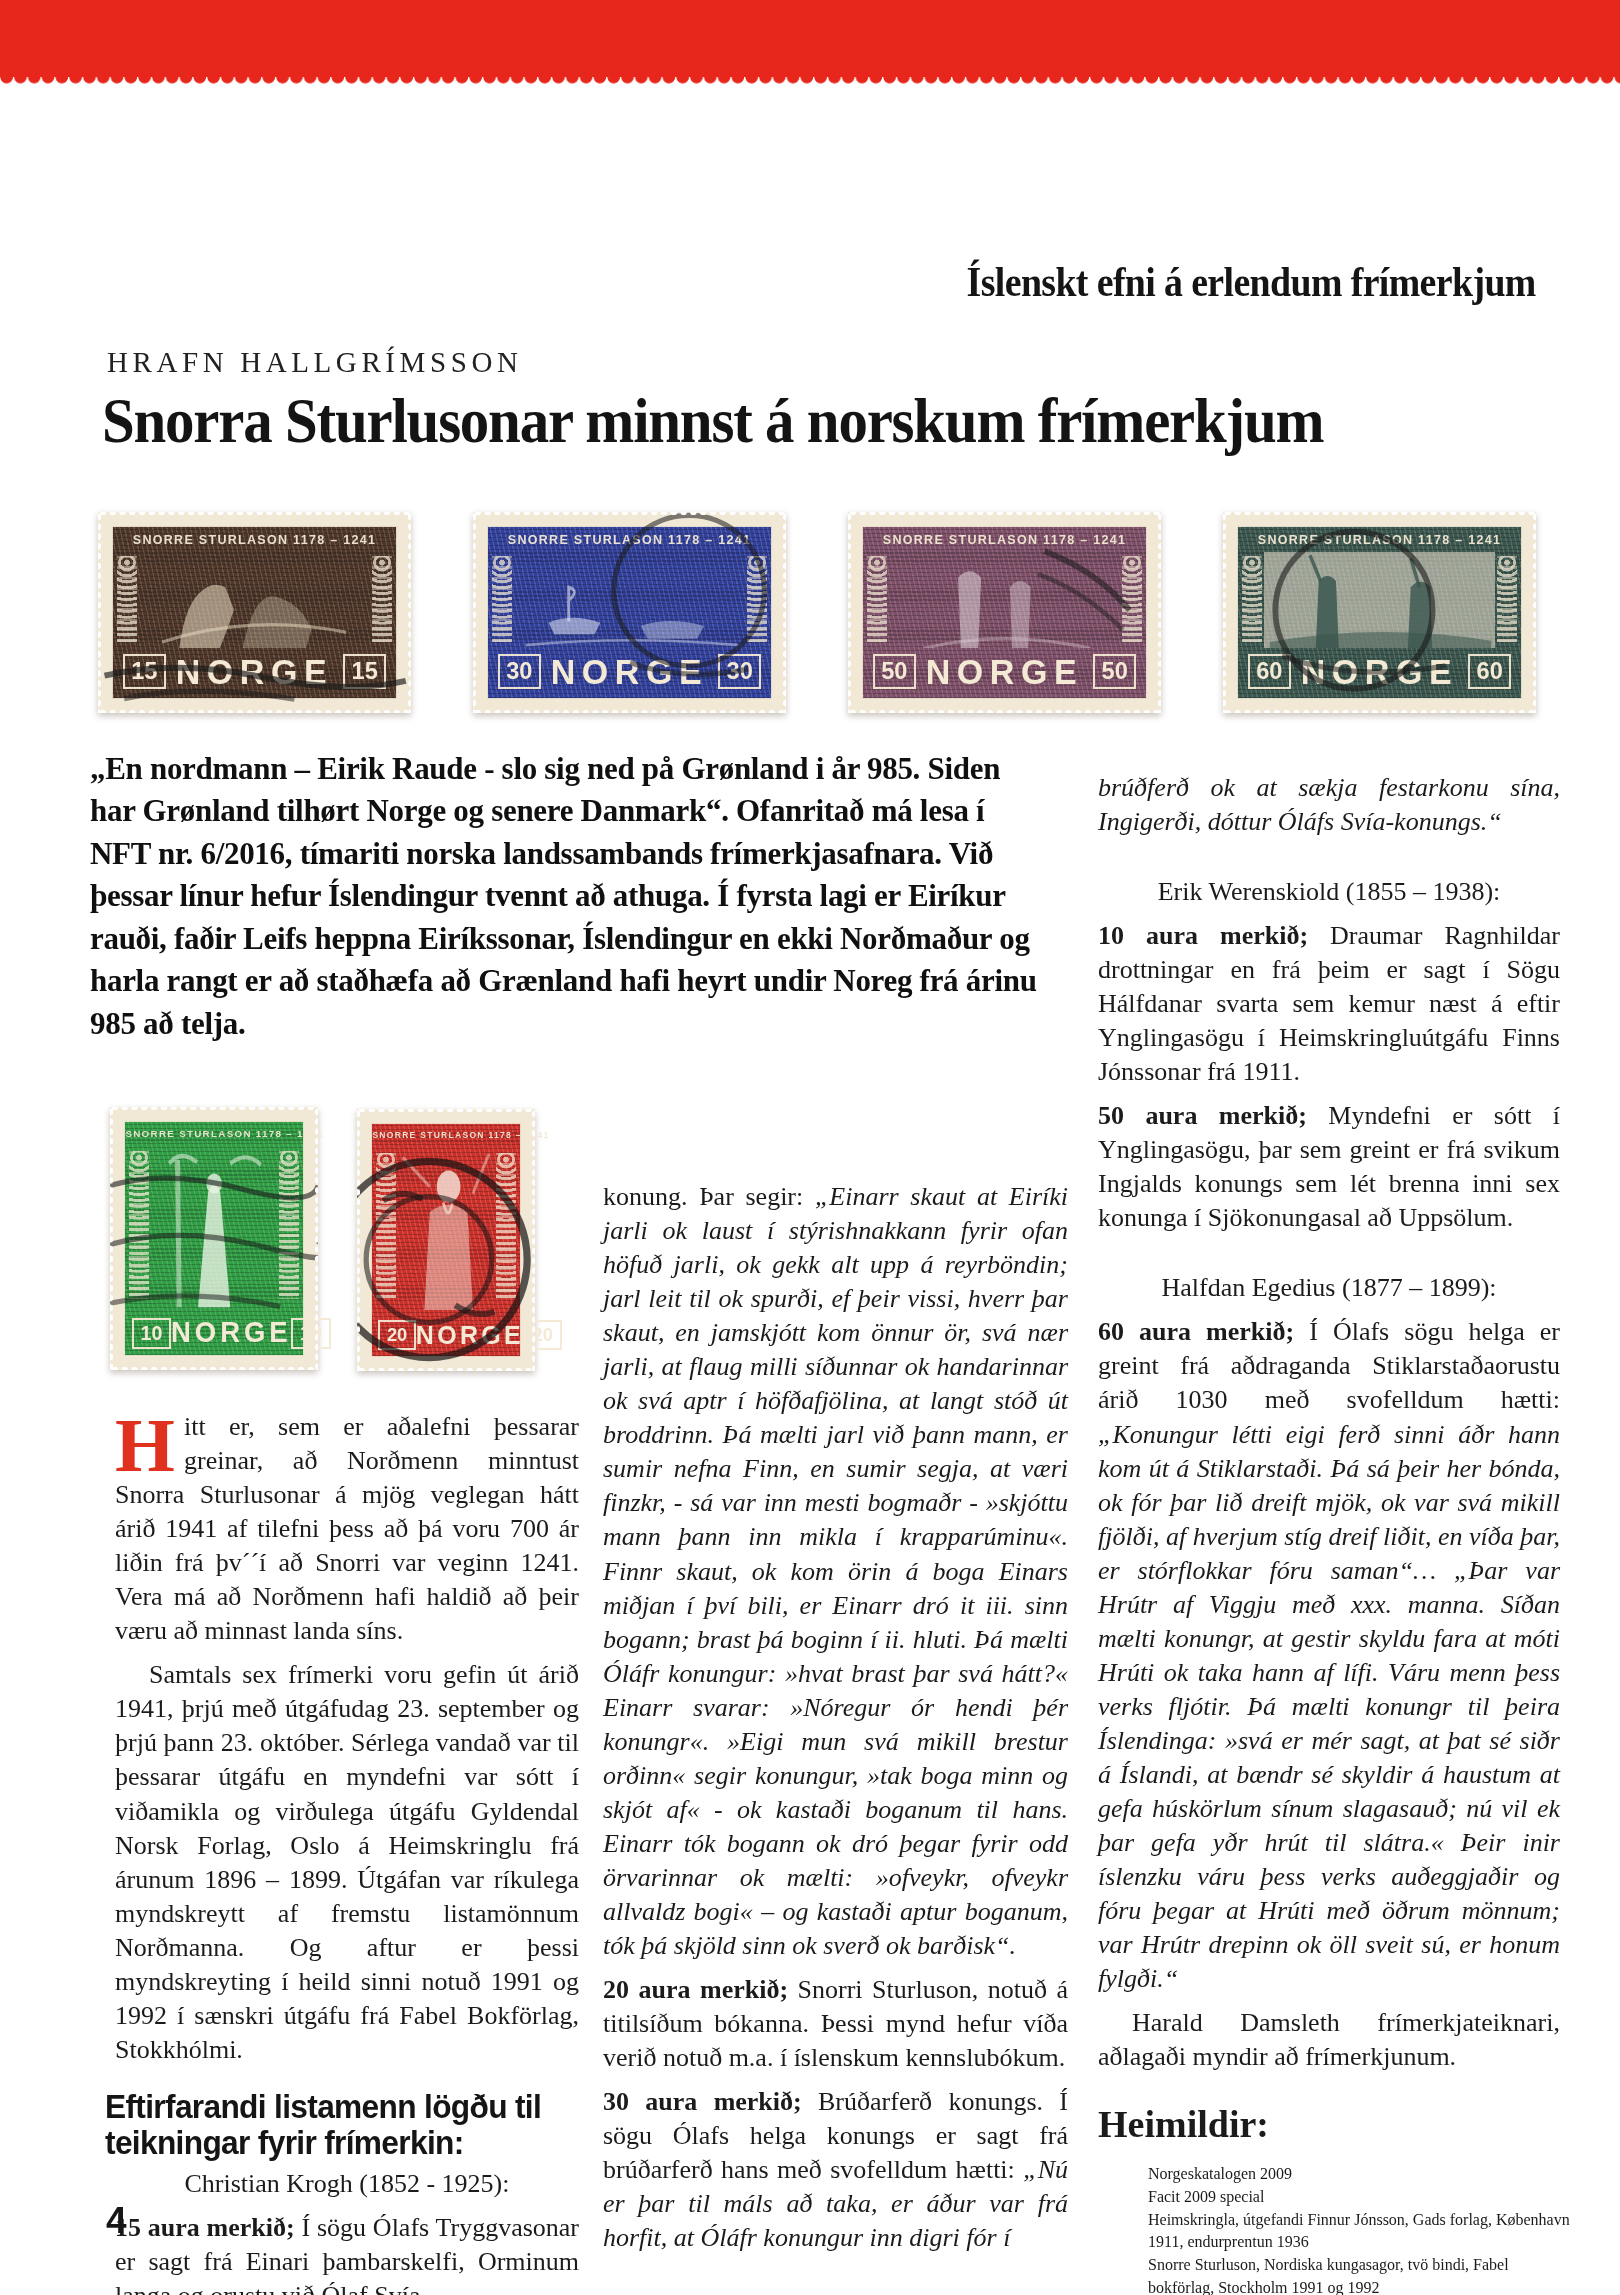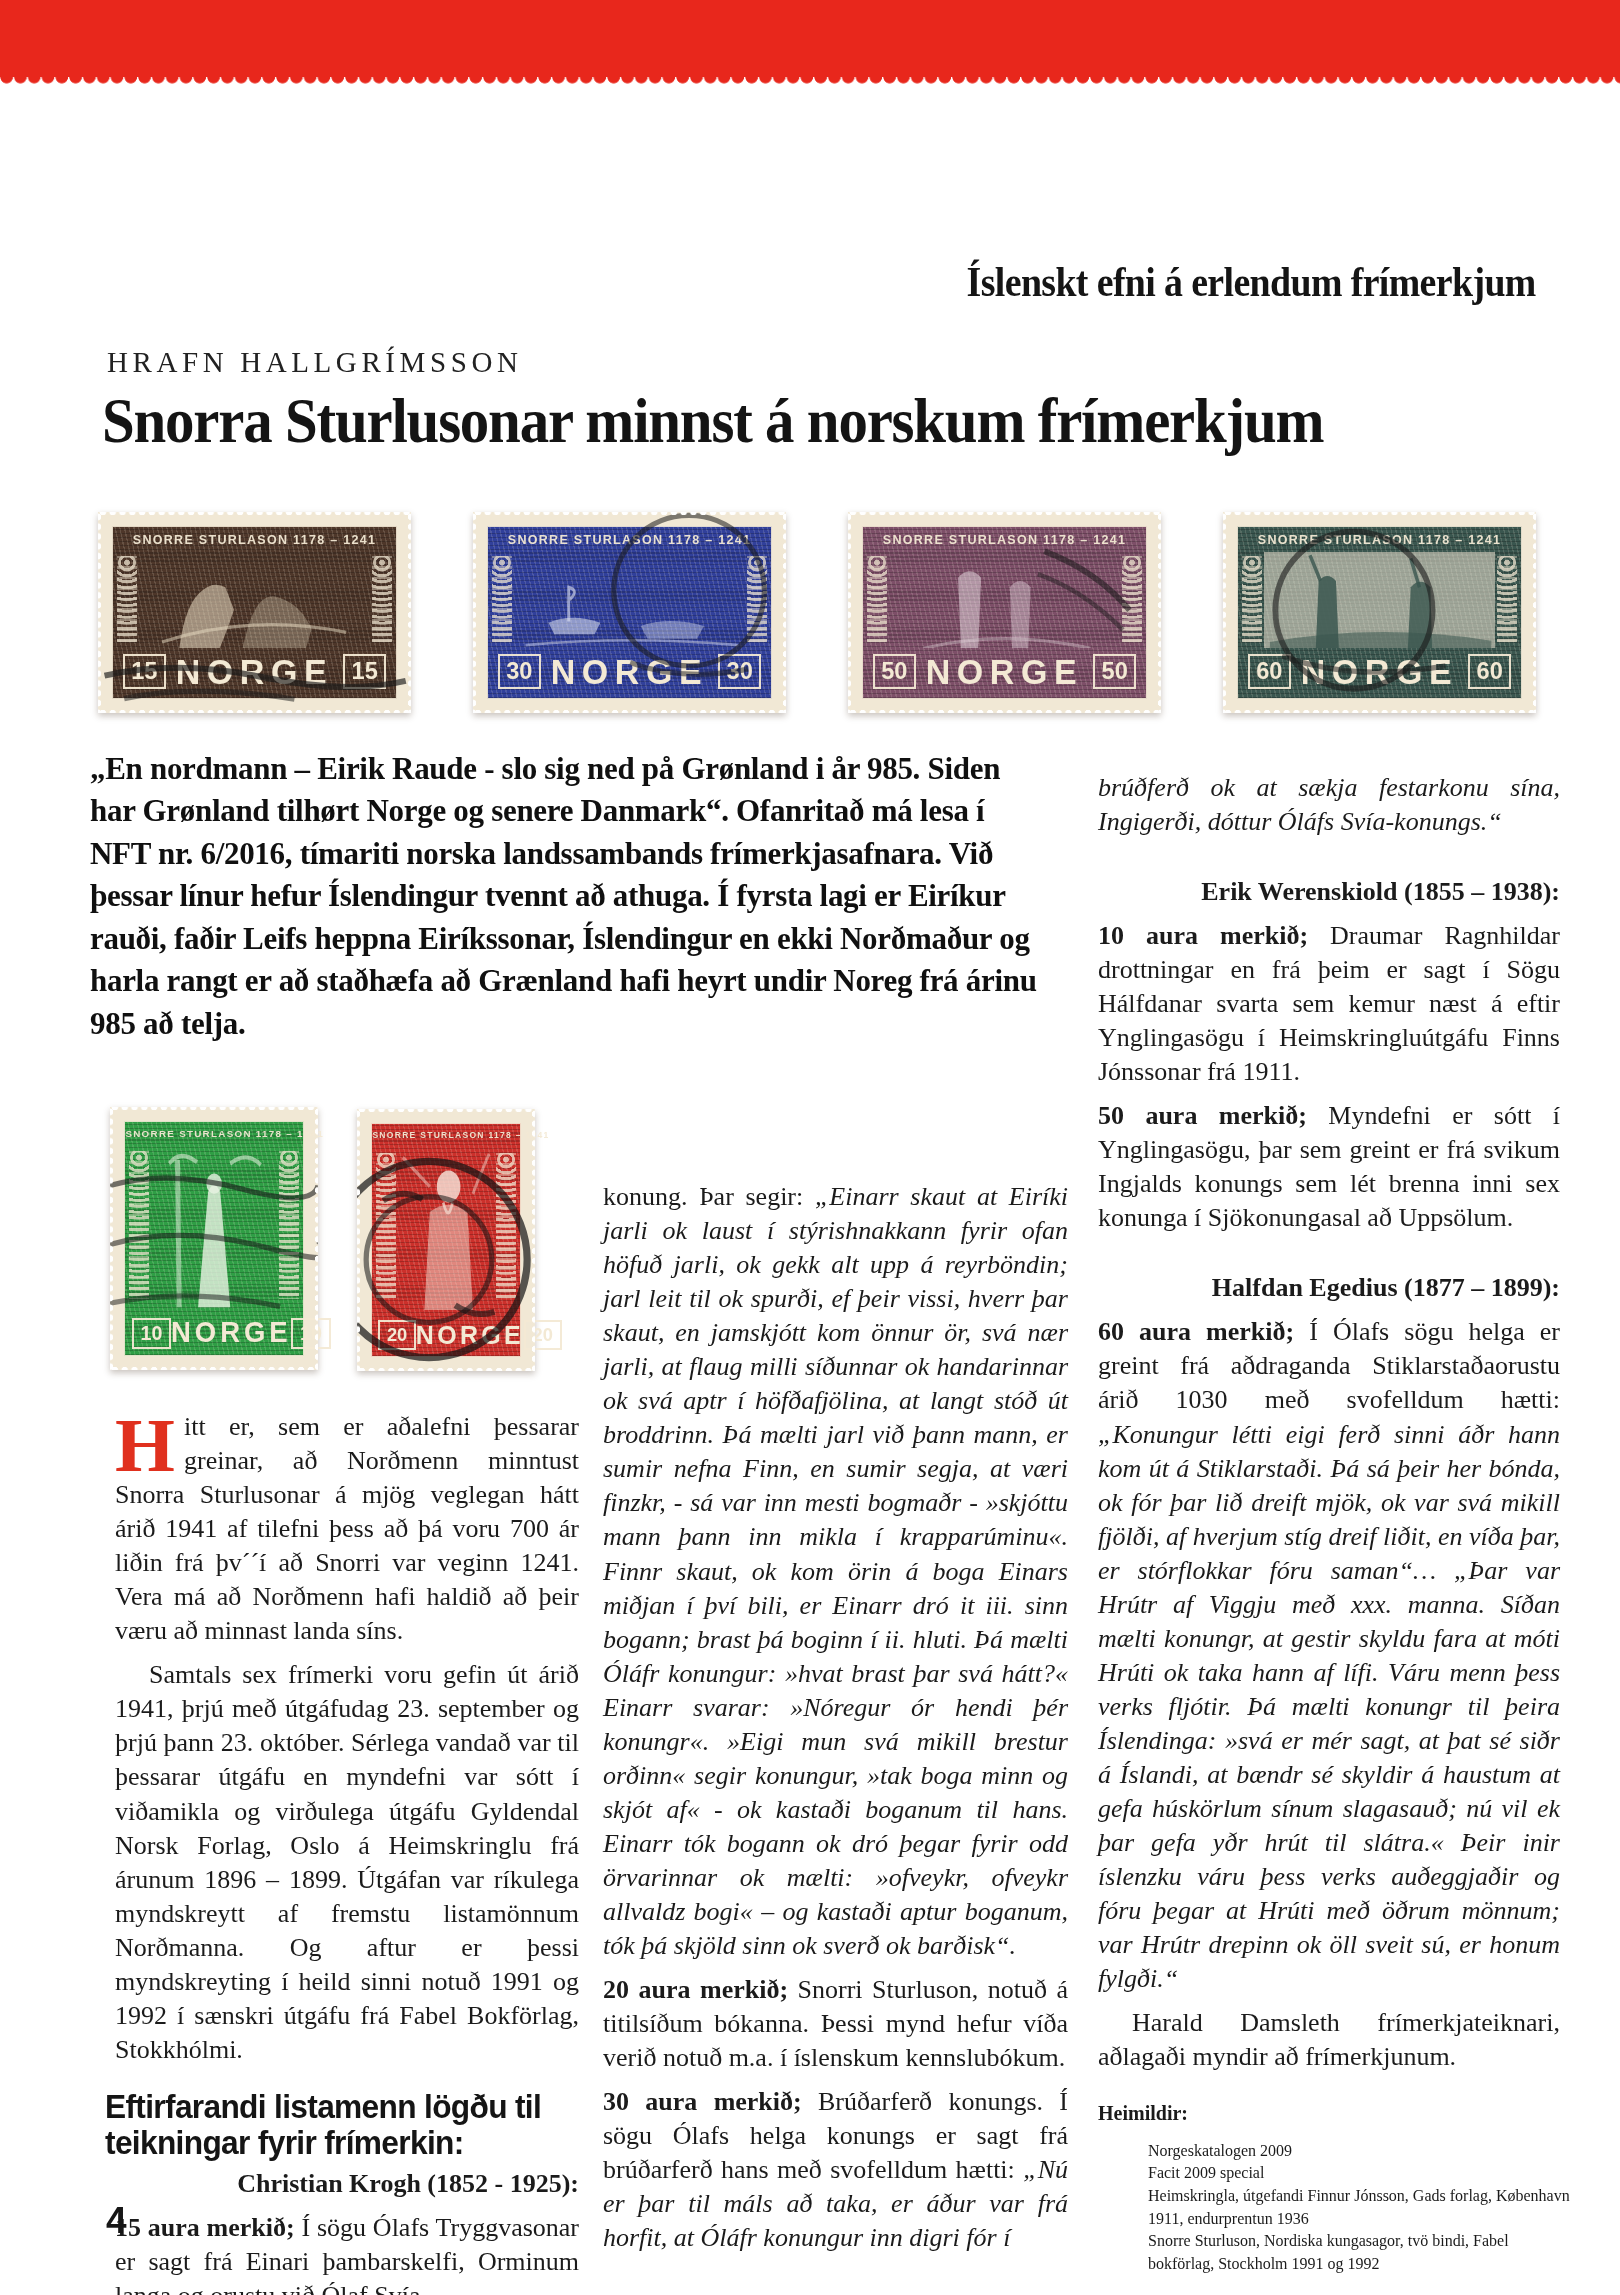--- a/index.html
+++ b/index.html
@@ -94,23 +94,23 @@
   .col3{left:1088px;top:761px;width:482px;}
   .dropcap{
     float:left;color:#e0301e;font-weight:bold;font-size:77px;line-height:.82;
     padding:3.9px 9.2px 0 0;font-family:"Liberation Serif",serif;
   }
   .subhead{
     font-family:"Liberation Sans","DejaVu Sans",sans-serif;font-weight:bold;
     font-size:33px;line-height:1.08;text-align:left;letter-spacing:-0.7px;color:#151515;
     margin:22px 0 6.6px 0 !important;transform:scaleX(.96);transform-origin:0 50%;
   }
-  .artist-head{font-weight:bold;margin-top:3.9px !important;text-align:right;}
+  .artist-head{font-weight:normal;margin-top:3.9px !important;text-align:center;}
   .gap-lg{height:22px;}
-  .sources-head{font-weight:bold;font-size:20px;text-align:left;margin-top:26px !important;}
+  .sources-head{font-weight:bold;font-size:38px;text-align:left;margin-top:26px !important;}
   .sources{list-style:none;margin:13px 0 0 0;padding:0 0 0 60px;
     font-size:16px;line-height:1.42;text-align:left;}
   
   .page-number{
     position:absolute;left:106px;top:2200px;font-size:37px;font-weight:bold;
     font-family:"Liberation Sans","DejaVu Sans",sans-serif;color:#161616;
   }
 </style>
 </head>
 <body>

